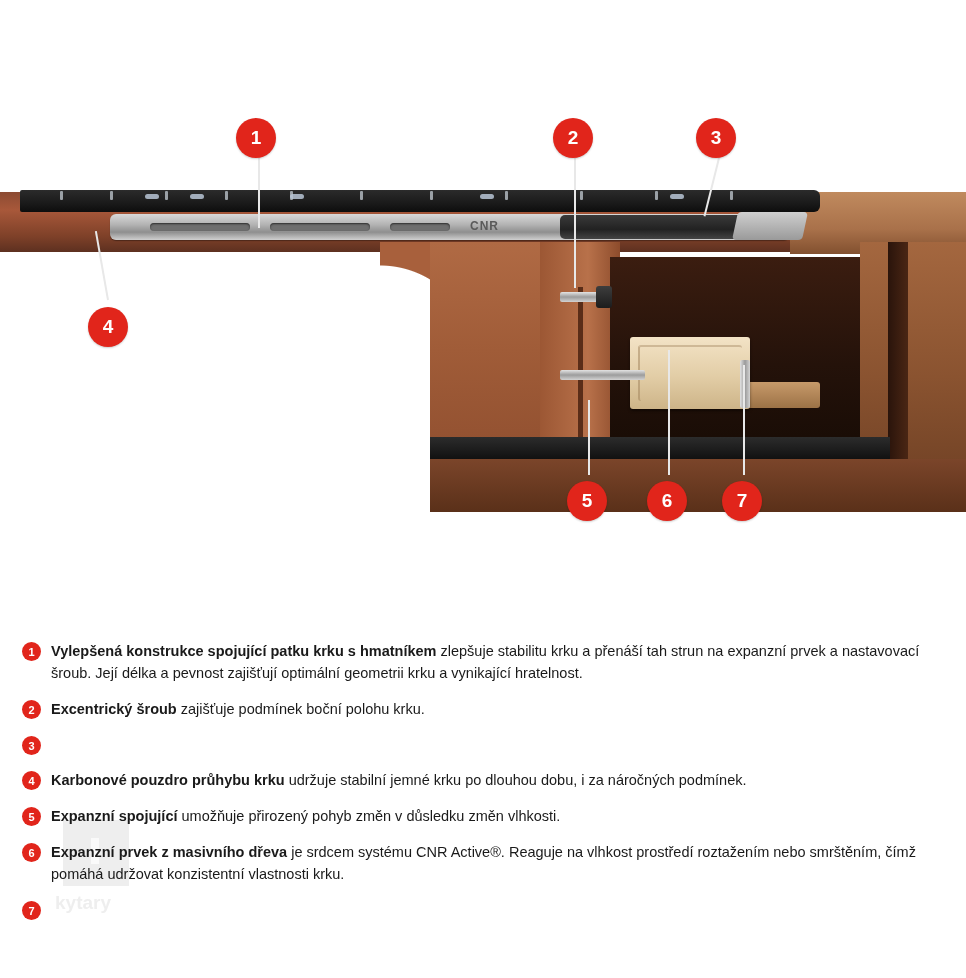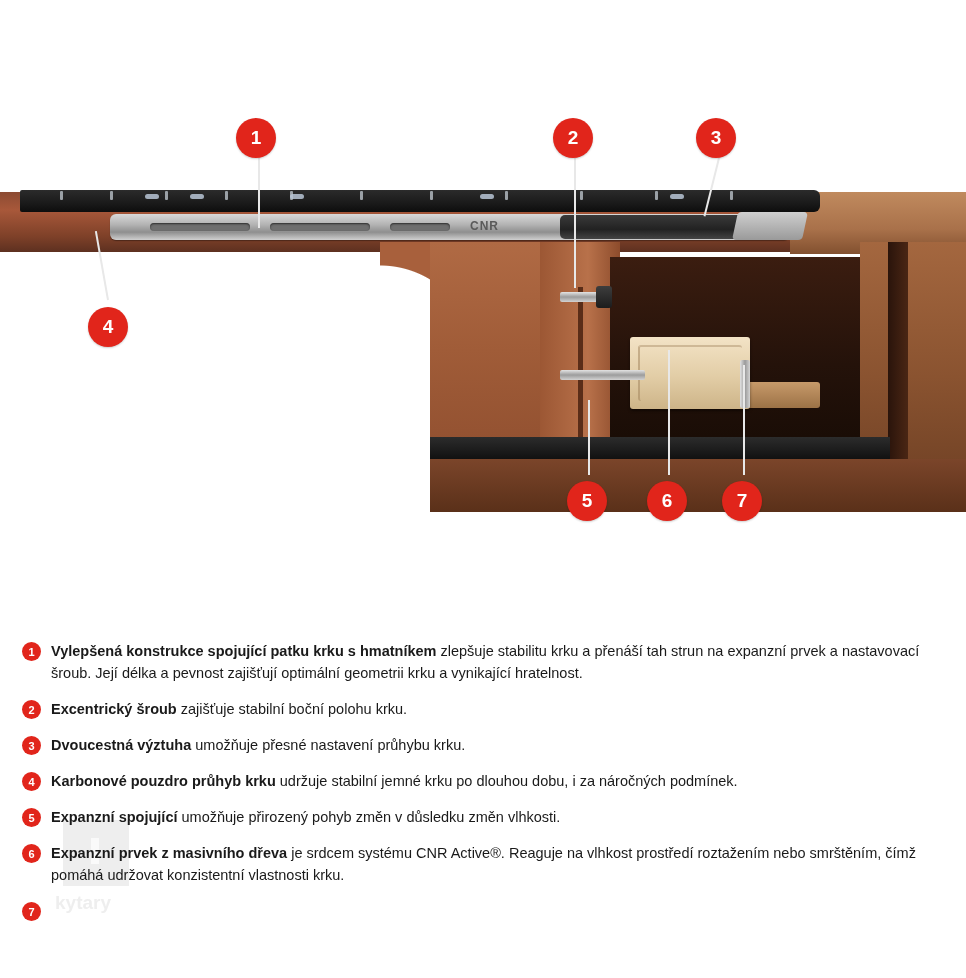--- a/index.html
+++ b/index.html
@@ -276,35 +276,32 @@
   <div class="legend-row">
     <div class="legend-num">1</div>
     <div class="legend-text">
       <b>Vylepšená konstrukce spojující patku krku s hmatníkem</b><span> zlepšuje stabilitu krku a přenáší tah strun na expanzní prvek a nastavovací šroub. Její délka a pevnost zajišťují optimální geometrii krku a vynikající hratelnost.</span>
     </div>
   </div>
 
   <div class="legend-row">
     <div class="legend-num">2</div>
     <div class="legend-text">
-      <b>Excentrický šroub</b><span> zajišťuje stabilní boční polohu krku.</span>
+      <b>Excentrický šroub</b><span> zajišťuje podmínek boční polohu krku.</span>
     </div>
   </div>
 
   <div class="legend-row">
     <div class="legend-num">3</div>
-    <div class="legend-text">
-      <b>Dvoucestná výztuha</b><span> umožňuje přesné nastavení průhybu krku.</span>
-    </div>
   </div>
 
   <div class="legend-row">
     <div class="legend-num">4</div>
     <div class="legend-text">
-      <b>Karbonové pouzdro průhyb krku</b><span> udržuje stabilní jemné krku po dlouhou dobu, i za náročných podmínek.</span>
+      <b>Karbonové pouzdro průhybu krku</b><span> udržuje stabilní jemné krku po dlouhou dobu, i za náročných podmínek.</span>
     </div>
   </div>
 
   <div class="legend-row">
     <div class="legend-num">5</div>
     <div class="legend-text">
       <b>Expanzní spojující</b><span> umožňuje přirozený pohyb změn v důsledku změn vlhkosti.</span>
     </div>
   </div>
 

